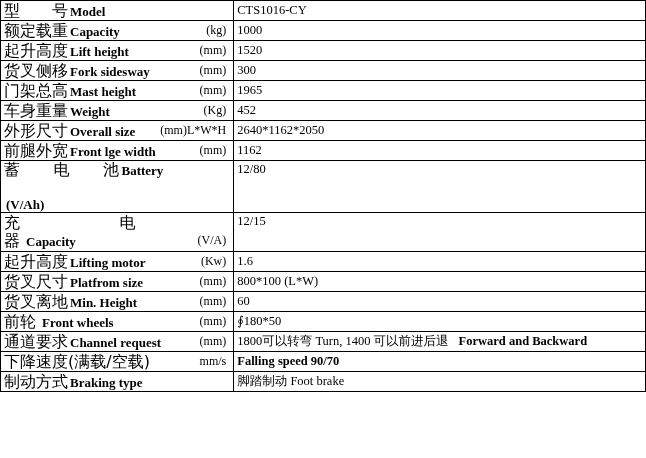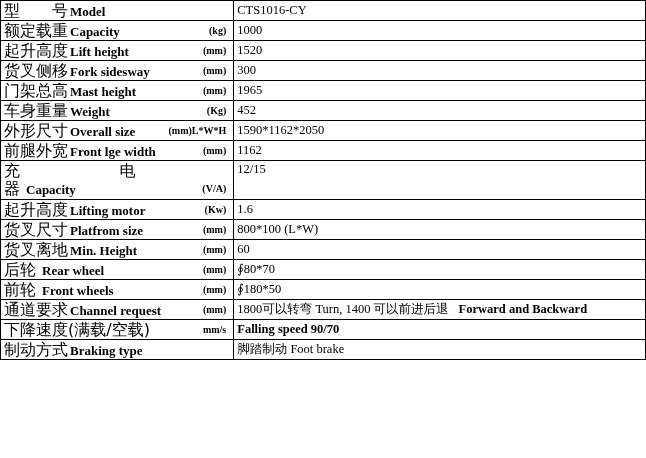--- a/index.html
+++ b/index.html
@@ -48,22 +48,22 @@
   }
   .lbl-en {
     font-family: "Liberation Serif", serif;
     font-weight: bold;
     font-size: 13px;
     padding-left: 2px;
     margin-top: 19px;
   }
   .unit-text {
     font-family: "Liberation Serif", serif;
-    font-weight: bold;
-    font-size: 10px;
+    font-weight: normal;
+    font-size: 12px;
     padding-left: 6px;
     padding-right: 4px;
     white-space: nowrap;
   }
   .value-cell {
     font-family: "Liberation Serif", serif;
     font-size: 12.5px;
     padding-left: 4px;
   }
   .value-bold {
@@ -146,33 +146,44 @@
       <td class="value-cell">452</td>
     </tr>
 
     <tr>
       <td class="label-cell">
         <div class="label-flex">
           <span><span class="lbl-cn">外形尺寸</span><span class="lbl-en">Overall size</span></span>
           <span class="unit-text">(mm)L*W*H</span>
         </div>
       </td>
-      <td class="value-cell">1590*1162*2050</td>
+      <td class="value-cell">2640*1162*2050</td>
     </tr>
 
     <tr>
       <td class="label-cell">
         <div class="label-flex">
           <span><span class="lbl-cn">前腿外宽</span><span class="lbl-en">Front lge width</span></span>
           <span class="unit-text">(mm)</span>
         </div>
       </td>
       <td class="value-cell">1162</td>
     </tr>
 
+    <tr>
+      <td class="label-cell tall">
+        <div>
+          <div class="label-flex">
+            <span><span class="lbl-cn" style="letter-spacing:0.5px;">蓄　　电　　池</span><span class="lbl-en">Battery</span></span>
+          </div>
+          <div class="lbl-en" style="font-weight:bold;">(V/Ah)</div>
+        </div>
+      </td>
+      <td class="value-cell" style="vertical-align:top; padding-top:2px;">12/80</td>
+    </tr>
 
     <tr>
       <td class="label-cell tall">
         <div>
           <div class="lbl-cn" style="letter-spacing:0.5px;">充　　　　　　电</div>
           <div class="label-flex">
             <span><span class="lbl-cn">器</span><span class="lbl-en" style="padding-left:6px;">Capacity</span></span>
             <span class="unit-text">(V/A)</span>
           </div>
         </div>
@@ -203,29 +214,20 @@
     <tr>
       <td class="label-cell">
         <div class="label-flex">
           <span><span class="lbl-cn">货叉离地</span><span class="lbl-en">Min. Height</span></span>
           <span class="unit-text">(mm)</span>
         </div>
       </td>
       <td class="value-cell">60</td>
     </tr>
 
-    <tr>
-      <td class="label-cell">
-        <div class="label-flex">
-          <span><span class="lbl-cn">后轮</span><span class="lbl-en" style="padding-left:6px;">Rear wheel</span></span>
-          <span class="unit-text">(mm)</span>
-        </div>
-      </td>
-      <td class="value-cell">∮80*70</td>
-    </tr>
 
     <tr>
       <td class="label-cell">
         <div class="label-flex">
           <span><span class="lbl-cn">前轮</span><span class="lbl-en" style="padding-left:6px;">Front wheels</span></span>
           <span class="unit-text">(mm)</span>
         </div>
       </td>
       <td class="value-cell">∮180*50</td>
     </tr>

